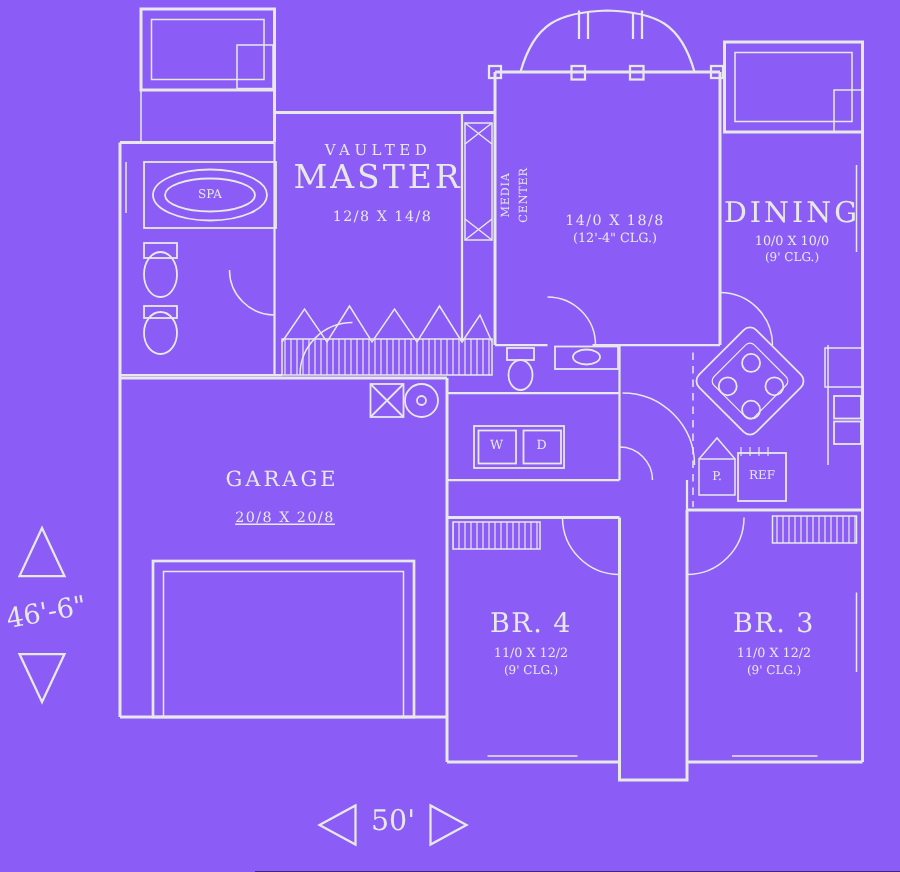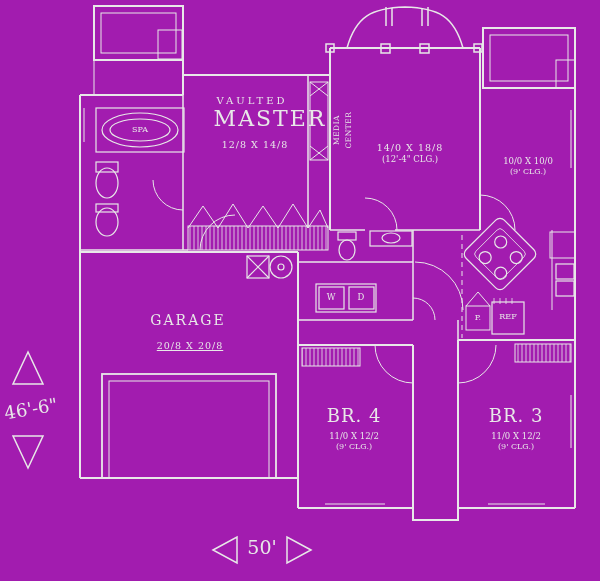--- a/index.html
+++ b/index.html
@@ -1,16 +1,16 @@
 <!DOCTYPE html>
 <html><head>
 <meta charset="utf-8">
 <style>
   html,body{margin:0;padding:0;background:#000;}
-  #canvas{position:relative;width:600px;height:581px;background:#a21caf;overflow:hidden;
+  #canvas{position:relative;width:600px;height:581px;background:#8b5cf6;overflow:hidden;
           font-family:"DejaVu Serif", serif;}
   #plan-svg{position:absolute;left:0;top:0;}
   .lbl{position:absolute;color:#e8e8e8;white-space:nowrap;transform:translateX(-50%);
        font-family:"DejaVu Serif", serif;line-height:1;}
   .lbl-rot{position:absolute;color:#e8e8e8;white-space:nowrap;text-align:center;
        transform:rotate(-90deg);transform-origin:center;font-family:"DejaVu Serif", serif;}
   .lbl-depth{transform:translateX(-50%) rotate(-10deg);}
   .ls2{letter-spacing:2px;} .ls1{letter-spacing:1px;text-align:center;} .ls3{letter-spacing:3px;}
 </style>
 </head>
@@ -180,31 +180,32 @@
 
     <g stroke="#e8e8e8" fill="none" stroke-width="1.5">
       <polygon points="28,352 13,384 43,384"></polygon>
       <polygon points="28,468 13,436 43,436"></polygon>
       <polygon points="213,550 237,537 237,563"></polygon>
       <polygon points="311,550 287,537 287,563"></polygon>
     </g>
   </svg>
 
   <div class="lbl ls3" style="left:252px;top:96px;font-size:10px;">VAULTED</div>
-  <div class="lbl ls2" style="left:252px;top:108px;font-size:22px;margin-left:18px;">MASTER</div>
+  <div class="lbl ls2" style="left:252px;top:108px;font-size:22px;">MASTER</div>
   <div class="lbl ls1" style="left:255px;top:140px;font-size:9.5px;">12/8 X 14/8</div>
 
   <div class="lbl ls1" style="left:410px;top:143px;font-size:9.5px;">14/0 X 18/8</div>
   <div class="lbl" style="left:410px;top:155px;font-size:8.5px;">(12'-4" CLG.)</div>
 
   <div class="lbl-rot" style="left:313px;top:118px;width:60px;font-size:7.5px;line-height:1.6;letter-spacing:0.5px;">
     <div>MEDIA</div>
     <div>CENTER</div>
   </div>
 
+  <div class="lbl ls2" style="left:528px;top:133px;font-size:19px;">DINING</div>
   <div class="lbl" style="left:528px;top:157px;font-size:8.5px;">10/0 X 10/0</div>
   <div class="lbl" style="left:528px;top:168px;font-size:8px;">(9' CLG.)</div>
 
   <div class="lbl ls2" style="left:188px;top:313px;font-size:14px;">GARAGE</div>
   <div class="lbl ls1" style="left:190px;top:341px;font-size:9.5px;text-decoration:underline;">20/8 X 20/8</div>
 
   <div class="lbl ls1" style="left:354px;top:407px;font-size:18px;">BR. 4</div>
   <div class="lbl" style="left:354px;top:432px;font-size:8.5px;">11/0 X 12/2</div>
   <div class="lbl" style="left:354px;top:443px;font-size:8px;">(9' CLG.)</div>
 

